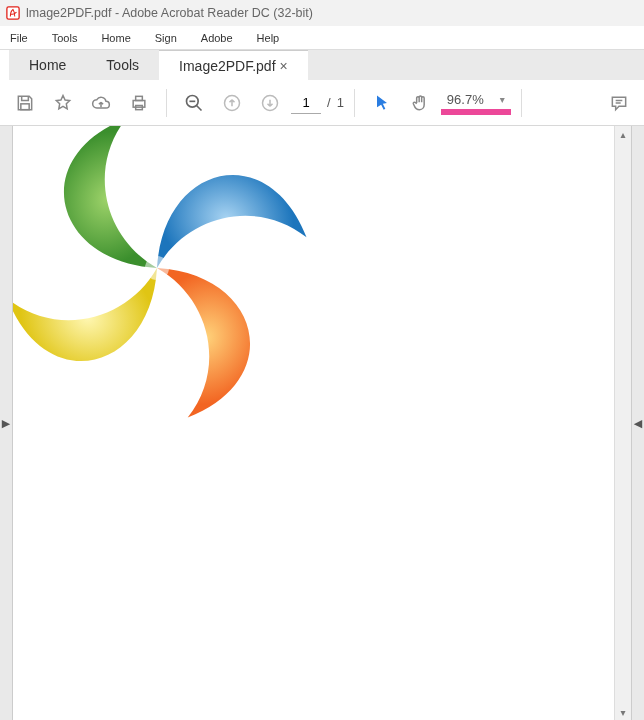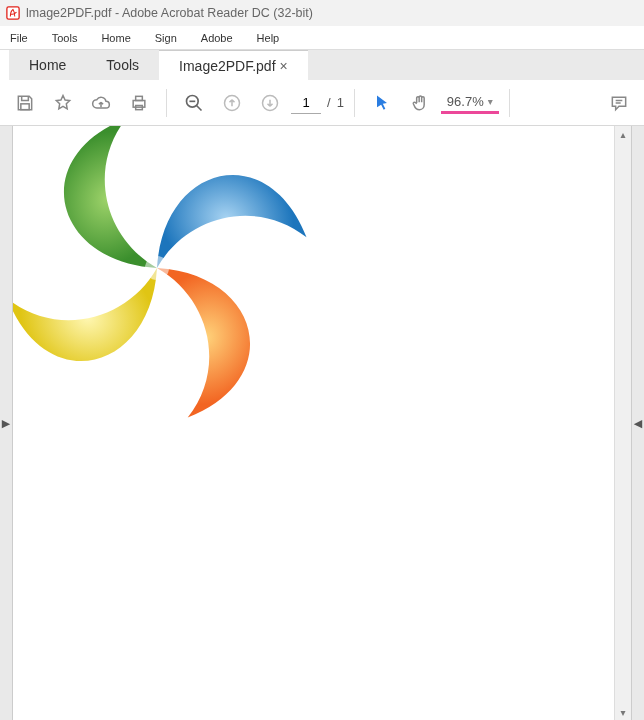--- a/index.html
+++ b/index.html
@@ -74,22 +74,22 @@
   .page-box {
     display: flex; align-items: center; gap: 6px;
     font-size: 13px; color: #555;
   }
   .page-box input {
     width: 30px; height: 22px; text-align: center;
     border: none; border-bottom: 1px solid #aaa;
     font-size: 13px; background: transparent;
   }
   .zoom-box {
-    display: flex; align-items: center; gap: 4px;
-    border-bottom: 3px solid #ec4899;
+    display: flex; align-items: center; gap: 16px;
+    border-bottom: 6px solid #ec4899;
     padding: 2px 6px;
     font-size: 13px; color: #555;
     min-width: 56px; justify-content: flex-start;
   }
   .toolbar .spacer { flex: 1; }
   .tbtn.active svg { stroke: #2a7de1; fill: #2a7de1; }
 
   
   .content {
     flex: 1;

